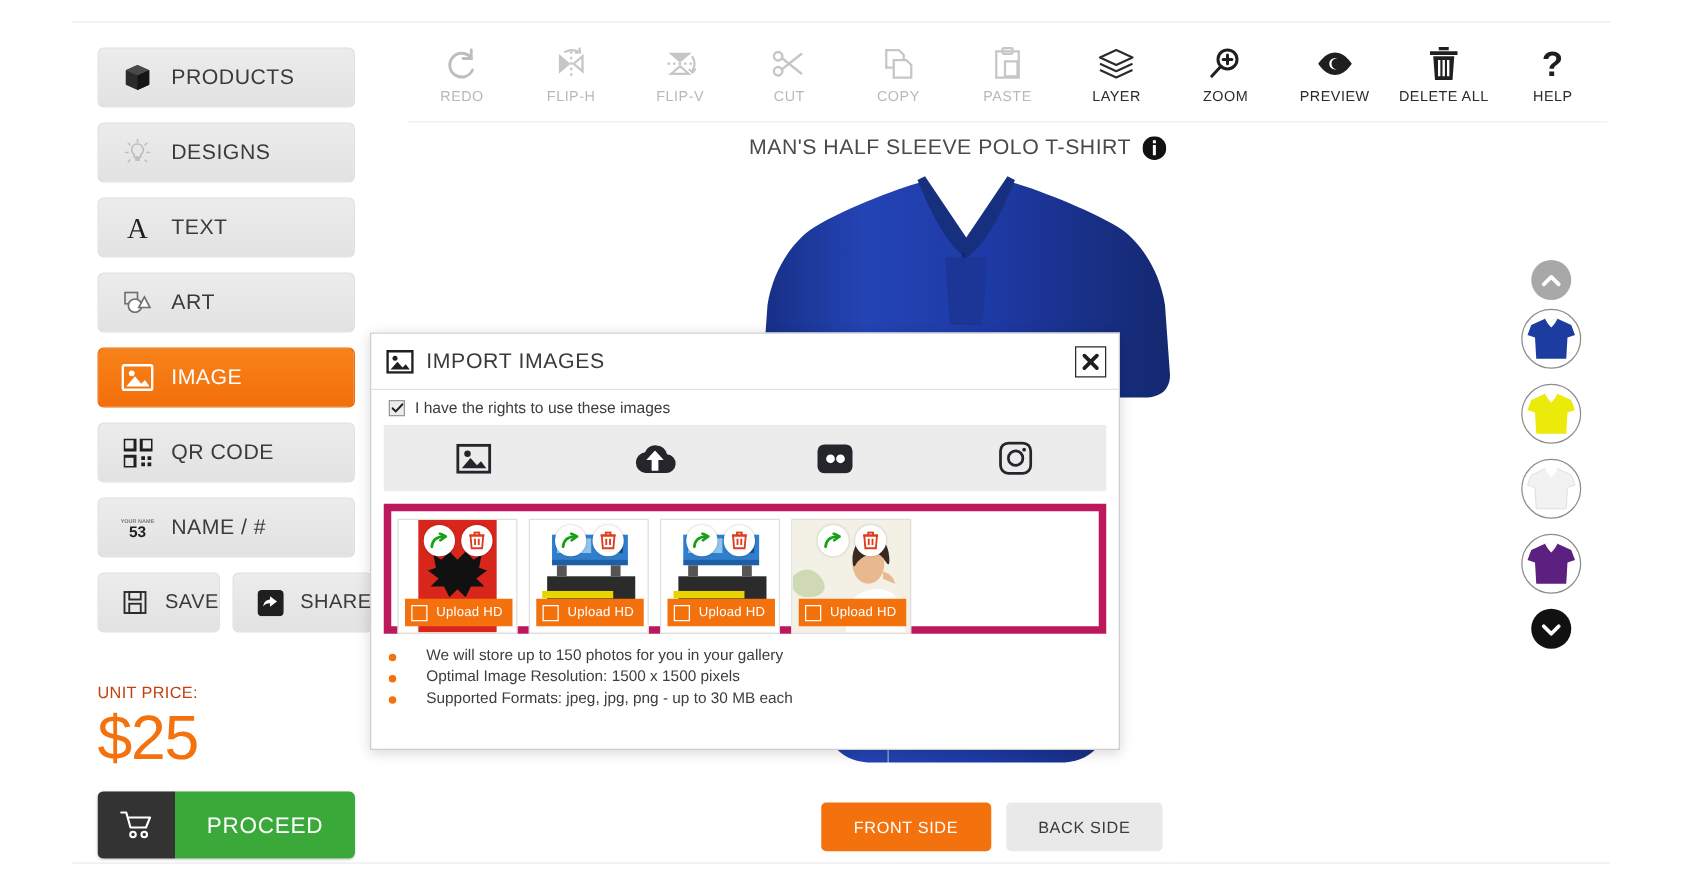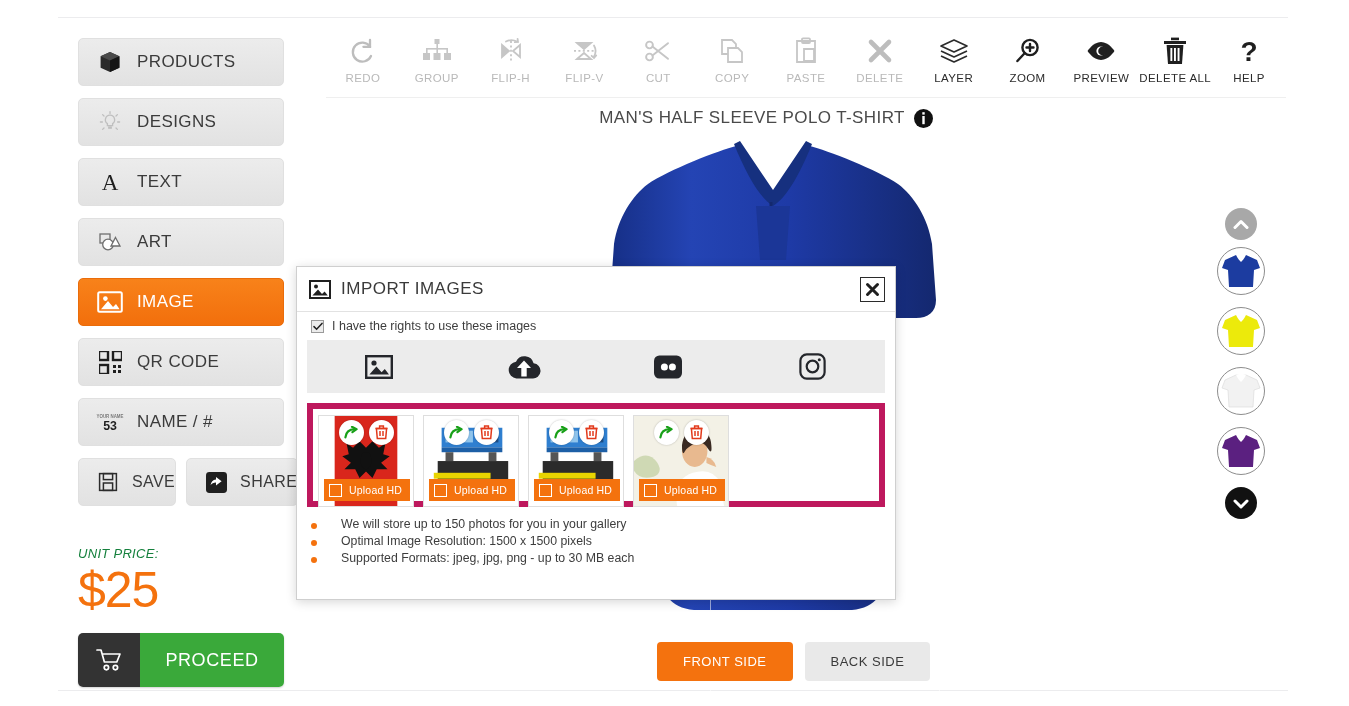--- a/index.html
+++ b/index.html
@@ -31,21 +31,21 @@
     background:linear-gradient(180deg,#f8821a 0%, #f26f0c 100%);
     border-color:#ea6c0a;
   }
   .nav-btn.active .lbl { color:#fff; }
 
   .pair { display:flex; gap:10px; margin-bottom:12px; }
   .pair .nav-btn { flex:1; margin-bottom:16px; height:48px; padding-left:14px;align-items:center; }
   .pair .nav-btn .lbl { font-size:16px; margin-left:9px; }
 
   .price-wrap { margin-top:24px; }
-  .price-label { font-size:13px; color:#15803d; letter-spacing:.3px;font-style:italic; }
+  .price-label { font-size:13px; color:#c2410c; letter-spacing:.3px; }
   .price-value { font-size:50px; color:#f4720e; font-weight:400; line-height:1.08; margin-top:2px; letter-spacing:-1px;}
 
   .proceed-row {
     margin-top:16px; height:54px; display:flex; border-radius:5px; overflow:hidden;
     box-shadow:0 1px 2px rgba(0,0,0,.18); cursor:pointer;
   }
   .proceed-cart { width:62px; background:#333333; display:flex; align-items:center; justify-content:center; }
   .proceed-main { flex:1; background:#3aa93a; display:flex; align-items:center; justify-content:center;
                   color:#fff; font-size:18px; letter-spacing:.6px; }
 
@@ -258,36 +258,20 @@
     <div class="tb-item dim">
       <span class="tb-ico">
         <svg width="30" height="30" viewBox="0 0 30 30" fill="none" stroke="#bdbdbd" stroke-width="2.3" stroke-linecap="round">
           <path d="M22 10.5A9.5 9.5 0 1 0 23 20"></path>
             <path d="M22 4v6.8h-6.6"></path>
         </svg>
       </span>
       <span class="tb-lbl">REDO</span>
     </div>
 
-    <div class="tb-item dim">
-      <span class="tb-ico">
-        <svg width="30" height="26" viewBox="0 0 30 26" fill="#c6c6c6">
-          <rect x="12.5" y="1" width="5" height="5"></rect>
-          <rect x="1" y="15" width="7" height="7"></rect>
-            <rect x="11.5" y="15" width="7" height="7"></rect>
-            <rect x="22" y="15" width="7" height="7"></rect>
-          <rect x="4" y="10" width="22" height="1.6"></rect>
-            <rect x="14.4" y="6" width="1.6" height="5"></rect>
-          <rect x="4" y="11" width="1.6" height="4"></rect>
-            <rect x="14.4" y="11" width="1.6" height="4"></rect>
-            <rect x="24.4" y="11" width="1.6" height="4"></rect>
-        </svg>
-      </span>
-      <span class="tb-lbl">GROUP</span>
-    </div>
 
     <div class="tb-item dim">
       <span class="tb-ico">
         <svg width="30" height="28" viewBox="0 0 30 28" fill="none" stroke="#c6c6c6" stroke-width="1.8">
           <path d="M6 8 13 14 6 20z" fill="#c6c6c6"></path>
             <path d="M24 8 17 14 24 20z"></path>
           <path d="M15 4v20" stroke-dasharray="2 2.4"></path>
           <path d="M10 4.5a12 12 0 0 1 11 0" stroke-linecap="round"></path>
             <path d="M21.6 1.8 22 5l-3.2.2" stroke-linecap="round"></path>
         </svg>
@@ -333,28 +317,20 @@
       <span class="tb-ico">
         <svg width="26" height="28" viewBox="0 0 26 28" fill="none" stroke="#c6c6c6" stroke-width="1.8">
           <path d="M4 4h18v21H4z"></path>
             <rect x="9" y="1.4" width="8" height="4.6" rx="1"></rect>
           <path d="M11 12h10v12H11z" fill="#fff"></path>
         </svg>
       </span>
       <span class="tb-lbl">PASTE</span>
     </div>
 
-    <div class="tb-item dim">
-      <span class="tb-ico">
-        <svg width="28" height="28" viewBox="0 0 28 28" stroke="#bdbdbd" stroke-width="4.6" stroke-linecap="round">
-            <path d="M5 5 23 23M23 5 5 23"></path>
-          </svg>
-      </span>
-      <span class="tb-lbl">DELETE</span>
-    </div>
 
     <div class="tb-item on">
       <span class="tb-ico">
         <svg width="30" height="26" viewBox="0 0 30 26" fill="none" stroke="#2b2b2b" stroke-width="1.7" stroke-linejoin="round">
           <path d="M15 2 28 8 15 14 2 8z"></path>
             <path d="M2 13 15 19 28 13"></path>
             <path d="M2 18 15 24 28 18"></path>
         </svg>
       </span>
       <span class="tb-lbl">LAYER</span>

